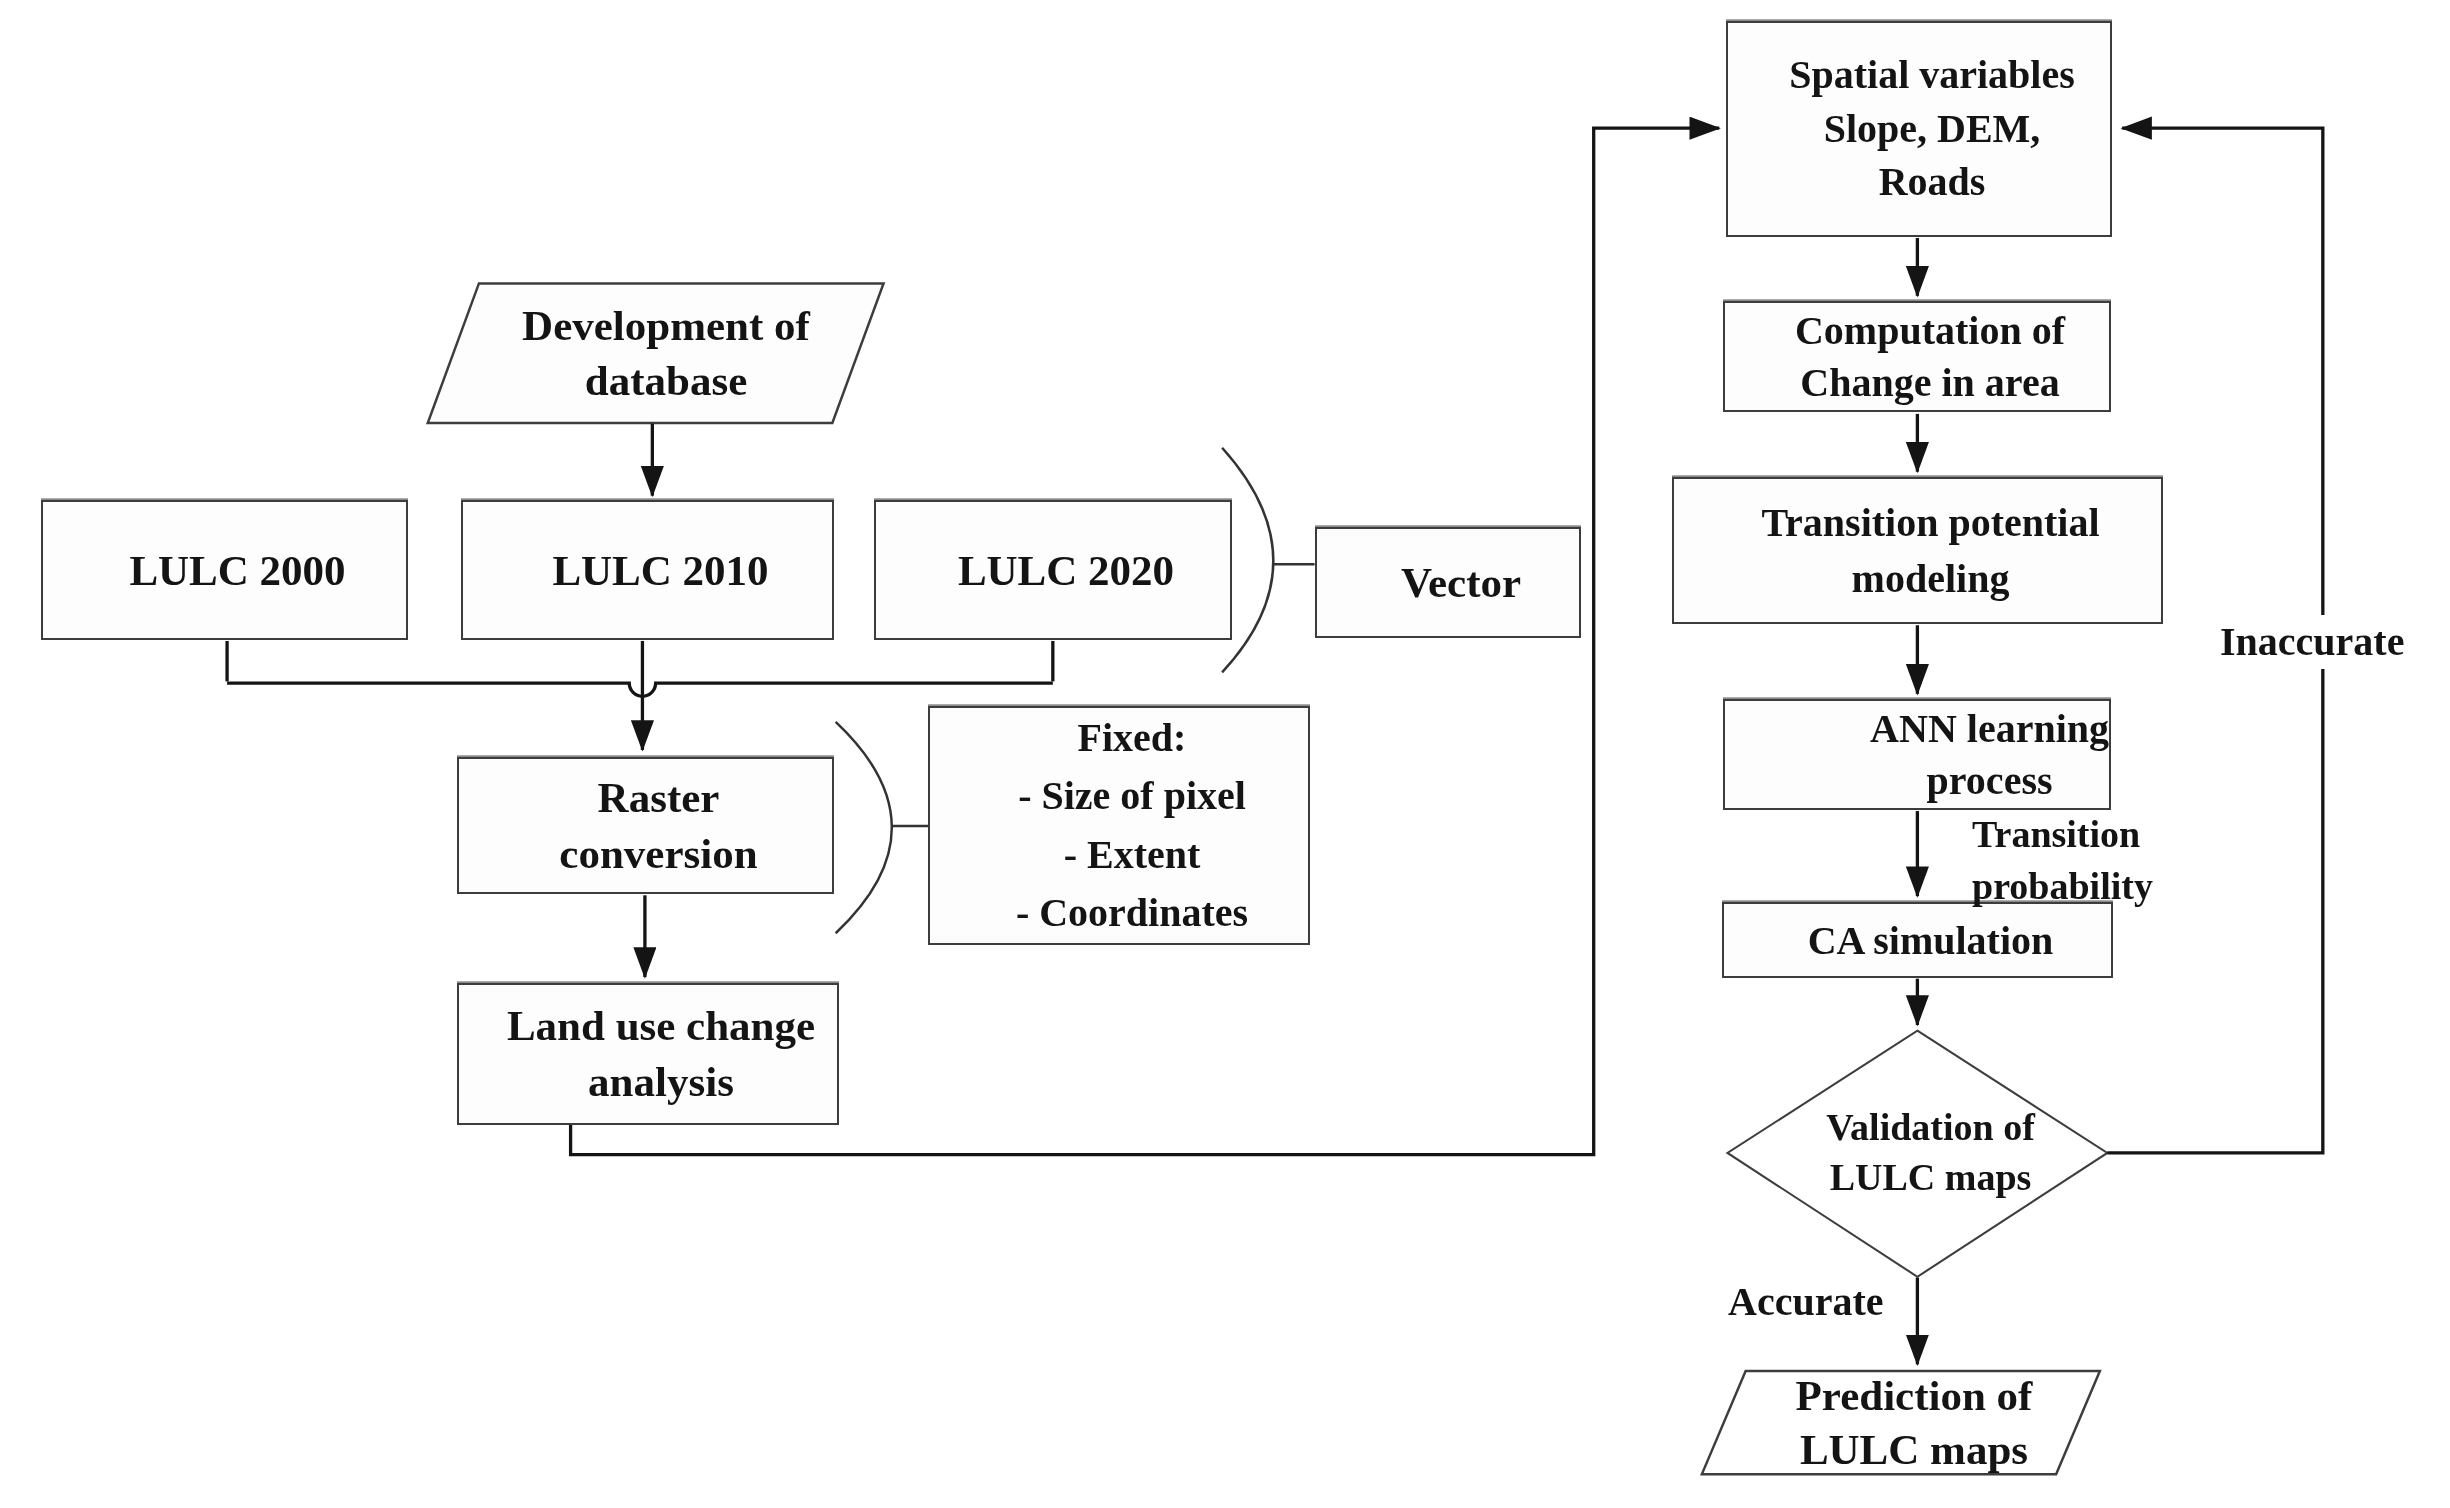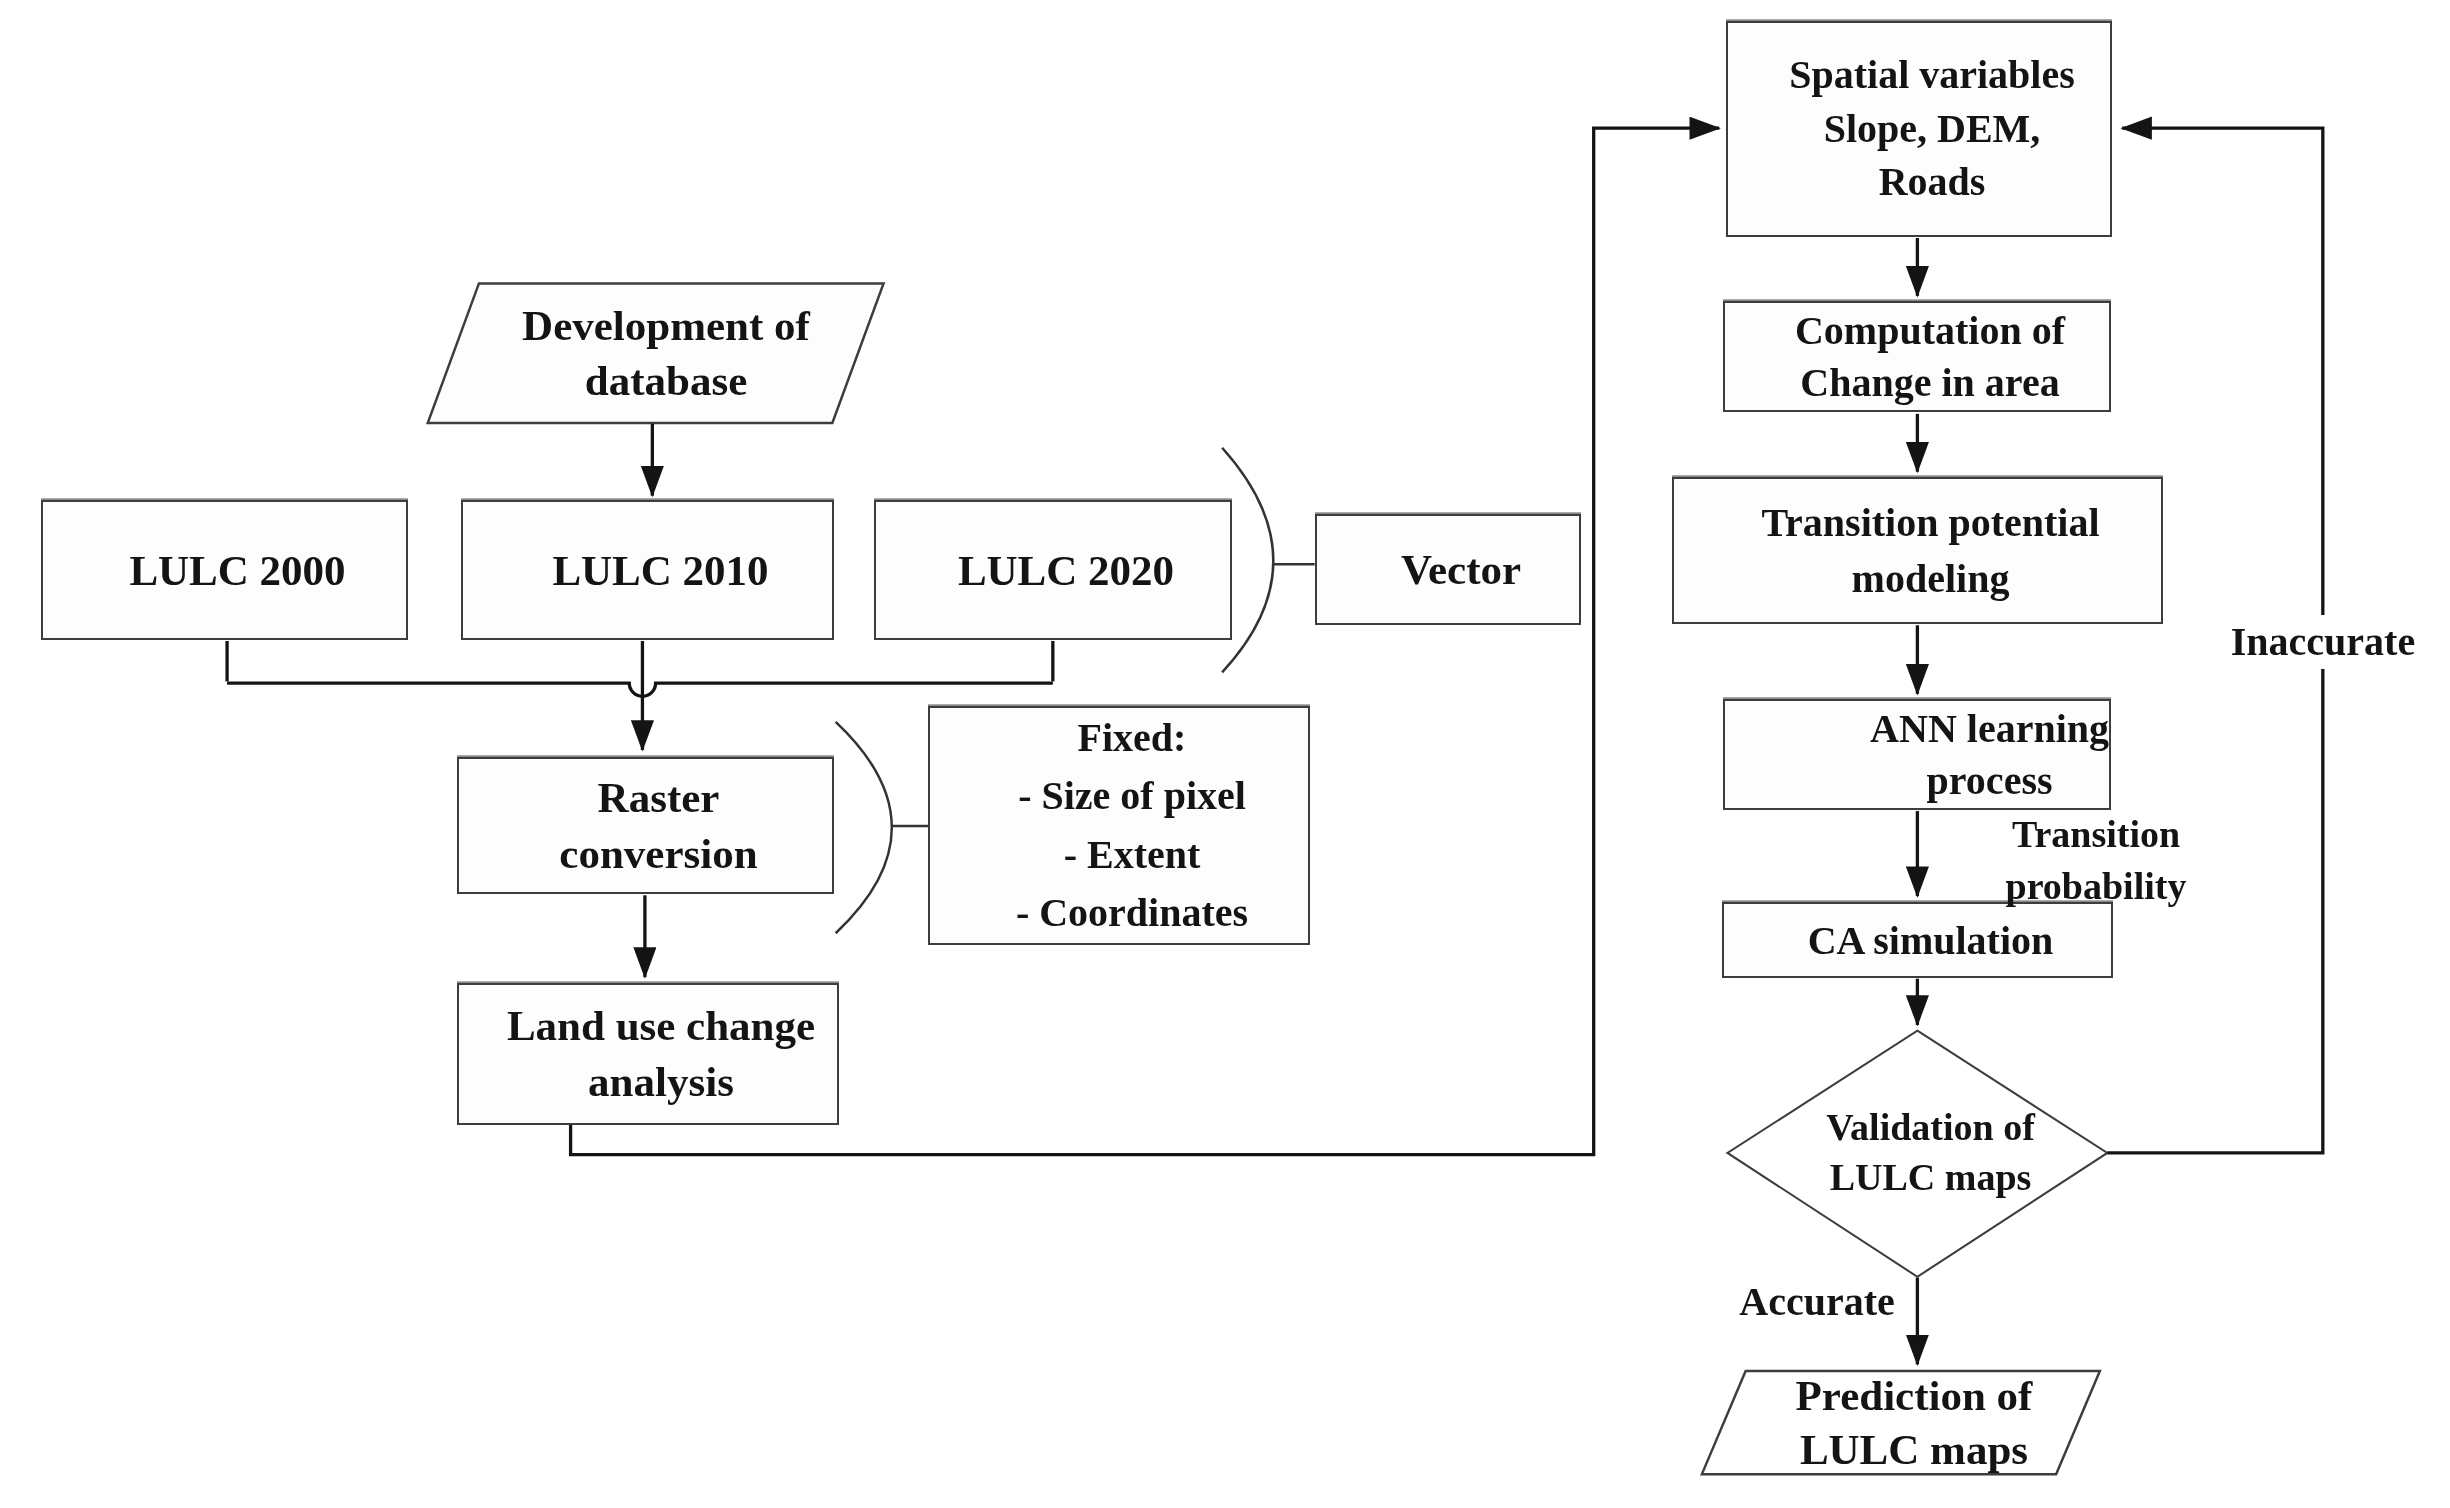--- a/index.html
+++ b/index.html
@@ -24,35 +24,35 @@
     background:#fdfdfe;
     border:2.5px solid #3d3d3d;
     box-shadow:0 -1.7px 0 0 #8a8a8a;
   }
   .lbl{white-space:pre-line;display:block;}
   
   #n-development{left:428px;top:283px;width:450px;height:140px;font-size:43px;line-height:1.28;}
   #n-lulc2000{left:41px;top:500px;width:367px;height:140px;font-size:43px;}
   #n-lulc2010{left:461px;top:500px;width:373px;height:140px;font-size:43px;}
   #n-lulc2020{left:874px;top:500px;width:358px;height:140px;font-size:43px;}
-  #n-vector{left:1315px;top:514px;width:266px;height:111px;font-size:43px;}
+  #n-vector{left:1315px;top:527px;width:266px;height:111px;font-size:43px;}
   #n-raster{left:457px;top:757px;width:377px;height:137px;font-size:43px;line-height:1.3;}
   #n-fixed{left:928px;top:706px;width:382px;height:239px;font-size:40px;line-height:1.46;}
   #n-landuse{left:457px;top:983px;width:382px;height:142px;font-size:43px;line-height:1.3;}
   
   #n-spatial{left:1726px;top:20.6px;width:386px;height:216px;font-size:40px;line-height:1.34;}
   #n-computation{left:1723px;top:301px;width:388px;height:111px;font-size:40px;line-height:1.3;}
   #n-transition{left:1672px;top:477px;width:491px;height:147px;font-size:40px;line-height:1.38;}
   #n-ann{left:1723px;top:699px;width:388px;height:111px;font-size:40px;line-height:1.3;justify-content:flex-end;}
   #n-ca{left:1722px;top:902px;width:391px;height:76px;font-size:40px;}
   #n-validation{left:1736px;top:1055px;width:363px;height:195px;font-size:38px;line-height:1.3;background:transparent;border:none;box-shadow:none;}
   #n-prediction{left:1702px;top:1371px;width:398px;height:103px;font-size:43px;line-height:1.25;}
   
   .edge-label{
-    position:absolute;font-weight:bold;text-align:center;
+    position:absolute;font-weight:bold;
     white-space:pre-line;
   }
   #l-inaccurate{left:2220px;top:615px;width:206px;font-size:40px;background:#ffffff;padding:3.3px 0;}
   #l-accurate{left:1728px;top:1278px;width:178px;font-size:40px;}
   #l-transprob{left:1972px;top:808px;width:248px;font-size:38px;line-height:1.38;}
 </style>
 </head>
 <body>
 
 <div class="canvas">

